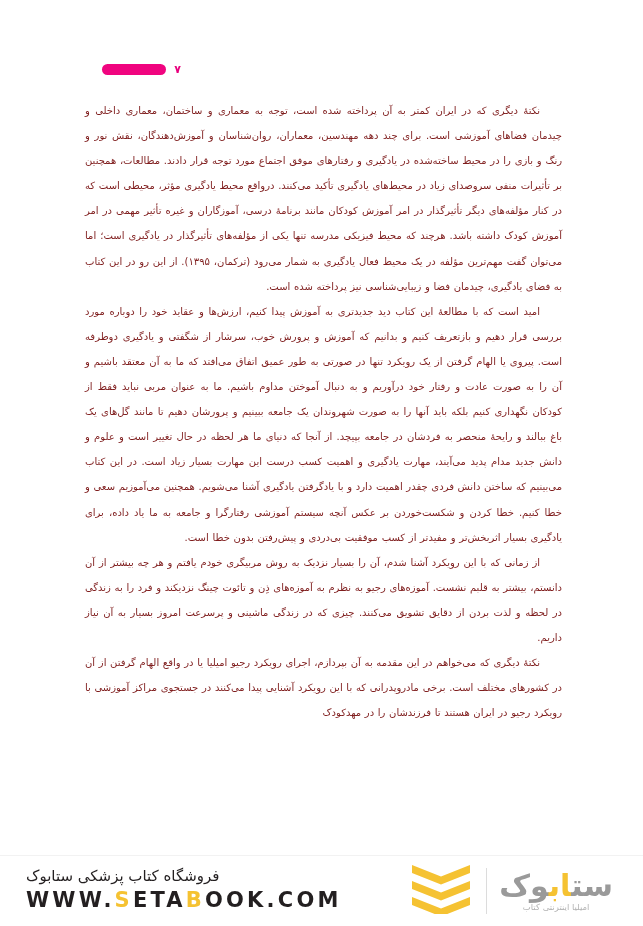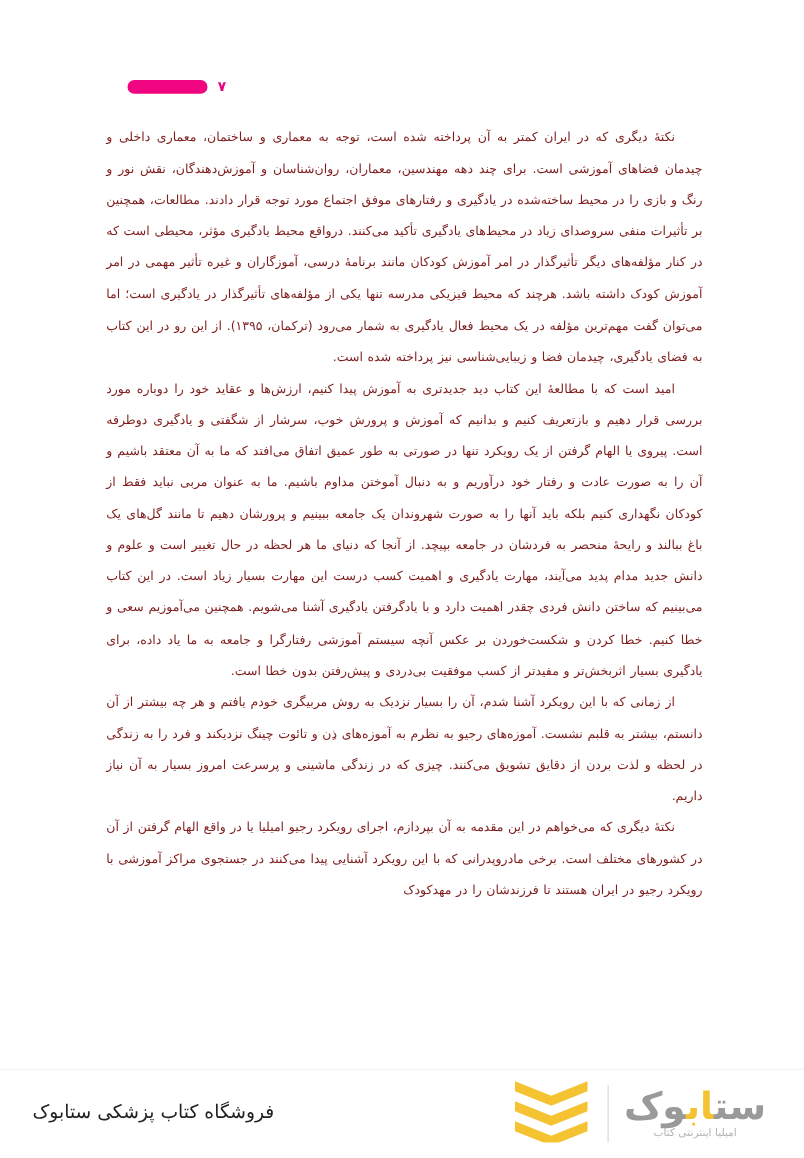--- a/index.html
+++ b/index.html
@@ -171,20 +171,21 @@
     <p class="para">نکتهٔ دیگری که در ایران کمتر به آن پرداخته شده است، توجه به معماری و ساختمان، معماری داخلی و چیدمان فضاهای آموزشی است. برای چند دهه مهندسین، معماران، روان‌شناسان و آموزش‌دهندگان، نقش نور و رنگ و بازی را در محیط ساخته‌شده در یادگیری و رفتارهای موفق اجتماع مورد توجه قرار دادند. مطالعات، همچنین بر تأثیرات منفی سروصدای زیاد در محیط‌های یادگیری تأکید می‌کنند. درواقع محیط یادگیری مؤثر، محیطی است که در کنار مؤلفه‌های دیگر تأثیرگذار در امر آموزش کودکان مانند برنامهٔ درسی، آموزگاران و غیره تأثیر مهمی در امر آموزش کودک داشته باشد. هرچند که محیط فیزیکی مدرسه تنها یکی از مؤلفه‌های تأثیرگذار در یادگیری است؛ اما می‌توان گفت مهم‌ترین مؤلفه در یک محیط فعال یادگیری به شمار می‌رود (ترکمان، ۱۳۹۵). از این رو در این کتاب به فضای یادگیری، چیدمان فضا و زیبایی‌شناسی نیز پرداخته شده است.</p>
     <p class="para">امید است که با مطالعهٔ این کتاب دید جدیدتری به آموزش پیدا کنیم، ارزش‌ها و عقاید خود را دوباره مورد بررسی قرار دهیم و بازتعریف کنیم و بدانیم که آموزش و پرورش خوب، سرشار از شگفتی و یادگیری دوطرفه است. پیروی یا الهام گرفتن از یک رویکرد تنها در صورتی به طور عمیق اتفاق می‌افتد که ما به آن معتقد باشیم و آن را به صورت عادت و رفتار خود درآوریم و به دنبال آموختن مداوم باشیم. ما به عنوان مربی نباید فقط از کودکان نگهداری کنیم بلکه باید آنها را به صورت شهروندان یک جامعه ببینیم و پرورشان دهیم تا مانند گل‌های یک باغ ببالند و رایحهٔ منحصر به فردشان در جامعه بپیچد. از آنجا که دنیای ما هر لحظه در حال تغییر است و علوم و دانش جدید مدام پدید می‌آیند، مهارت یادگیری و اهمیت کسب درست این مهارت بسیار زیاد است. در این کتاب می‌بینیم که ساختن دانش فردی چقدر اهمیت دارد و با یادگرفتن یادگیری آشنا می‌شویم. همچنین می‌آموزیم سعی و خطا کنیم. خطا کردن و شکست‌خوردن بر عکس آنچه سیستم آموزشی رفتارگرا و جامعه به ما یاد داده، برای یادگیری بسیار اثربخش‌تر و مفیدتر از کسب موفقیت بی‌دردی و پیش‌رفتن بدون خطا است.</p>
     <p class="para">از زمانی که با این رویکرد آشنا شدم، آن را بسیار نزدیک به روش مربیگری خودم یافتم و هر چه بیشتر از آن دانستم، بیشتر به قلبم نشست. آموزه‌های رجیو به نظرم به آموزه‌های ذِن و تائوت چینگ نزدیکند و فرد را به زندگی در لحظه و لذت بردن از دقایق تشویق می‌کنند. چیزی که در زندگی ماشینی و پرسرعت امروز بسیار به آن نیاز داریم.</p>
     <p class="para">نکتهٔ دیگری که می‌خواهم در این مقدمه به آن بپردازم، اجرای رویکرد رجیو امیلیا یا در واقع الهام گرفتن از آن در کشورهای مختلف است. برخی مادروپدرانی که با این رویکرد آشنایی پیدا می‌کنند در جستجوی مراکز آموزشی با رویکرد رجیو در ایران هستند تا فرزندشان را در مهدکودک</p>
   </div>
 
   <div id="footer-banner">
 
     <div id="brand-text">
       <div id="shop-name">فروشگاه کتاب پزشکی ستابوک</div>
+      <div id="shop-url"><span>WWW.</span><span class="hl">S</span><span>ETA</span><span class="hl">B</span><span>OOK.COM</span></div>
     </div>
 
     <div id="brand-logo">
       <span id="logo-chevrons">
         <svg width="62" height="50" viewBox="0 0 62 50" aria-hidden="true">
           <g fill="#F5C232">
             <polygon points="2,1 31,12.5 60,1 60,9 31,20.5 2,9"></polygon>
             <polygon points="2,17 31,28.5 60,17 60,25 31,36.5 2,25"></polygon>
             <polygon points="2,33 31,44.5 60,33 60,41 31,52.5 2,41"></polygon>
           </g>

